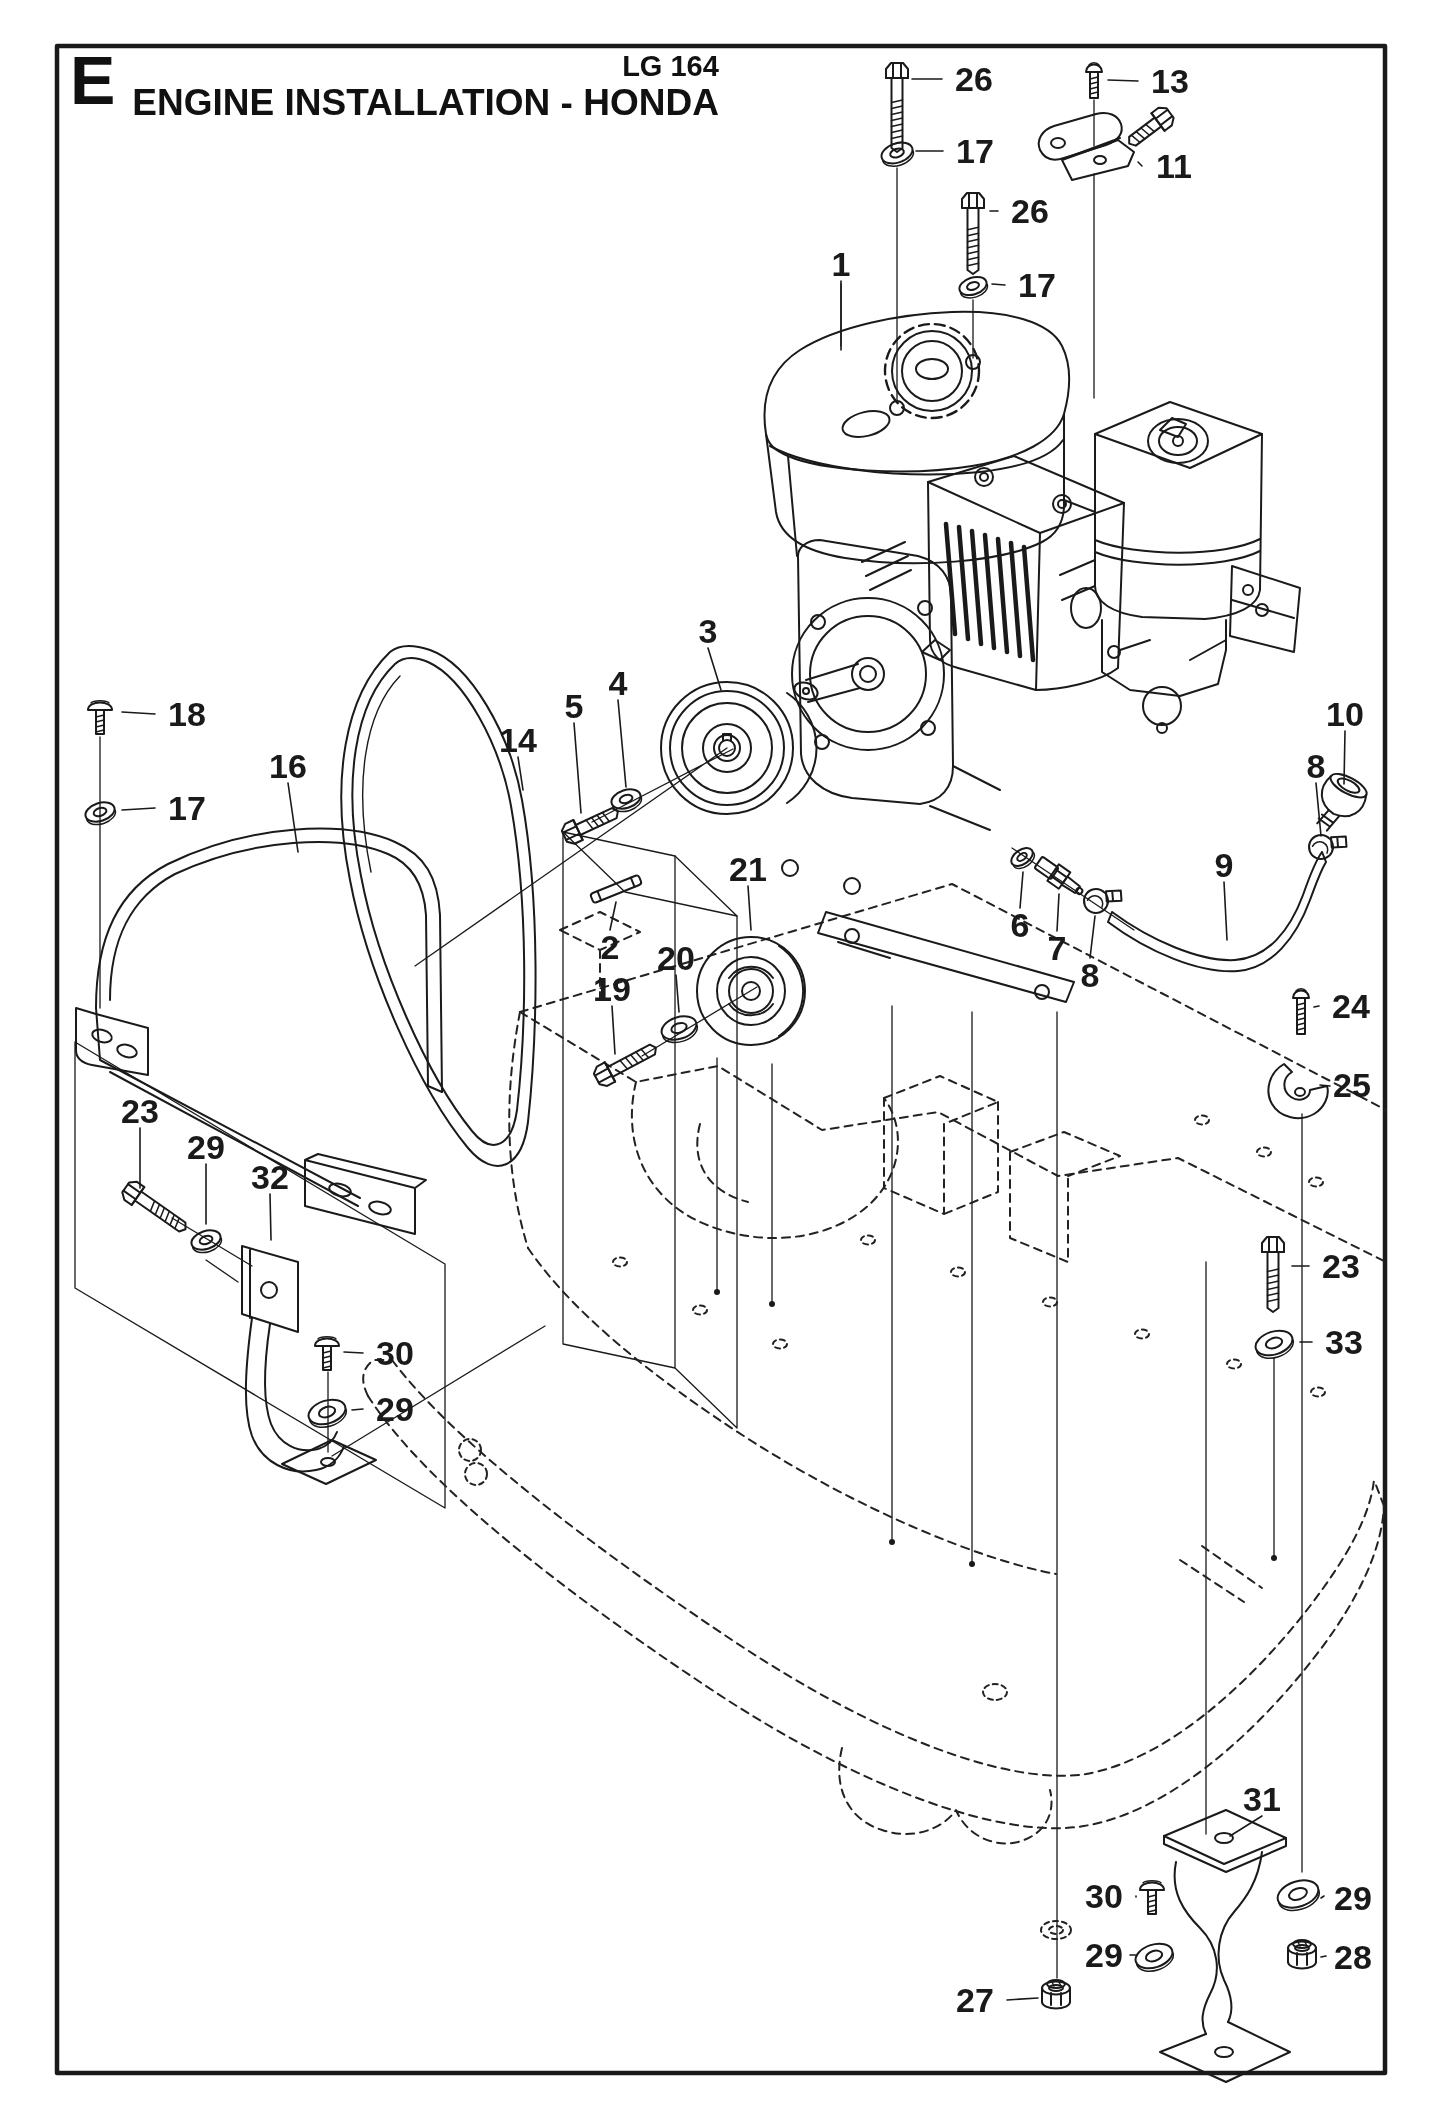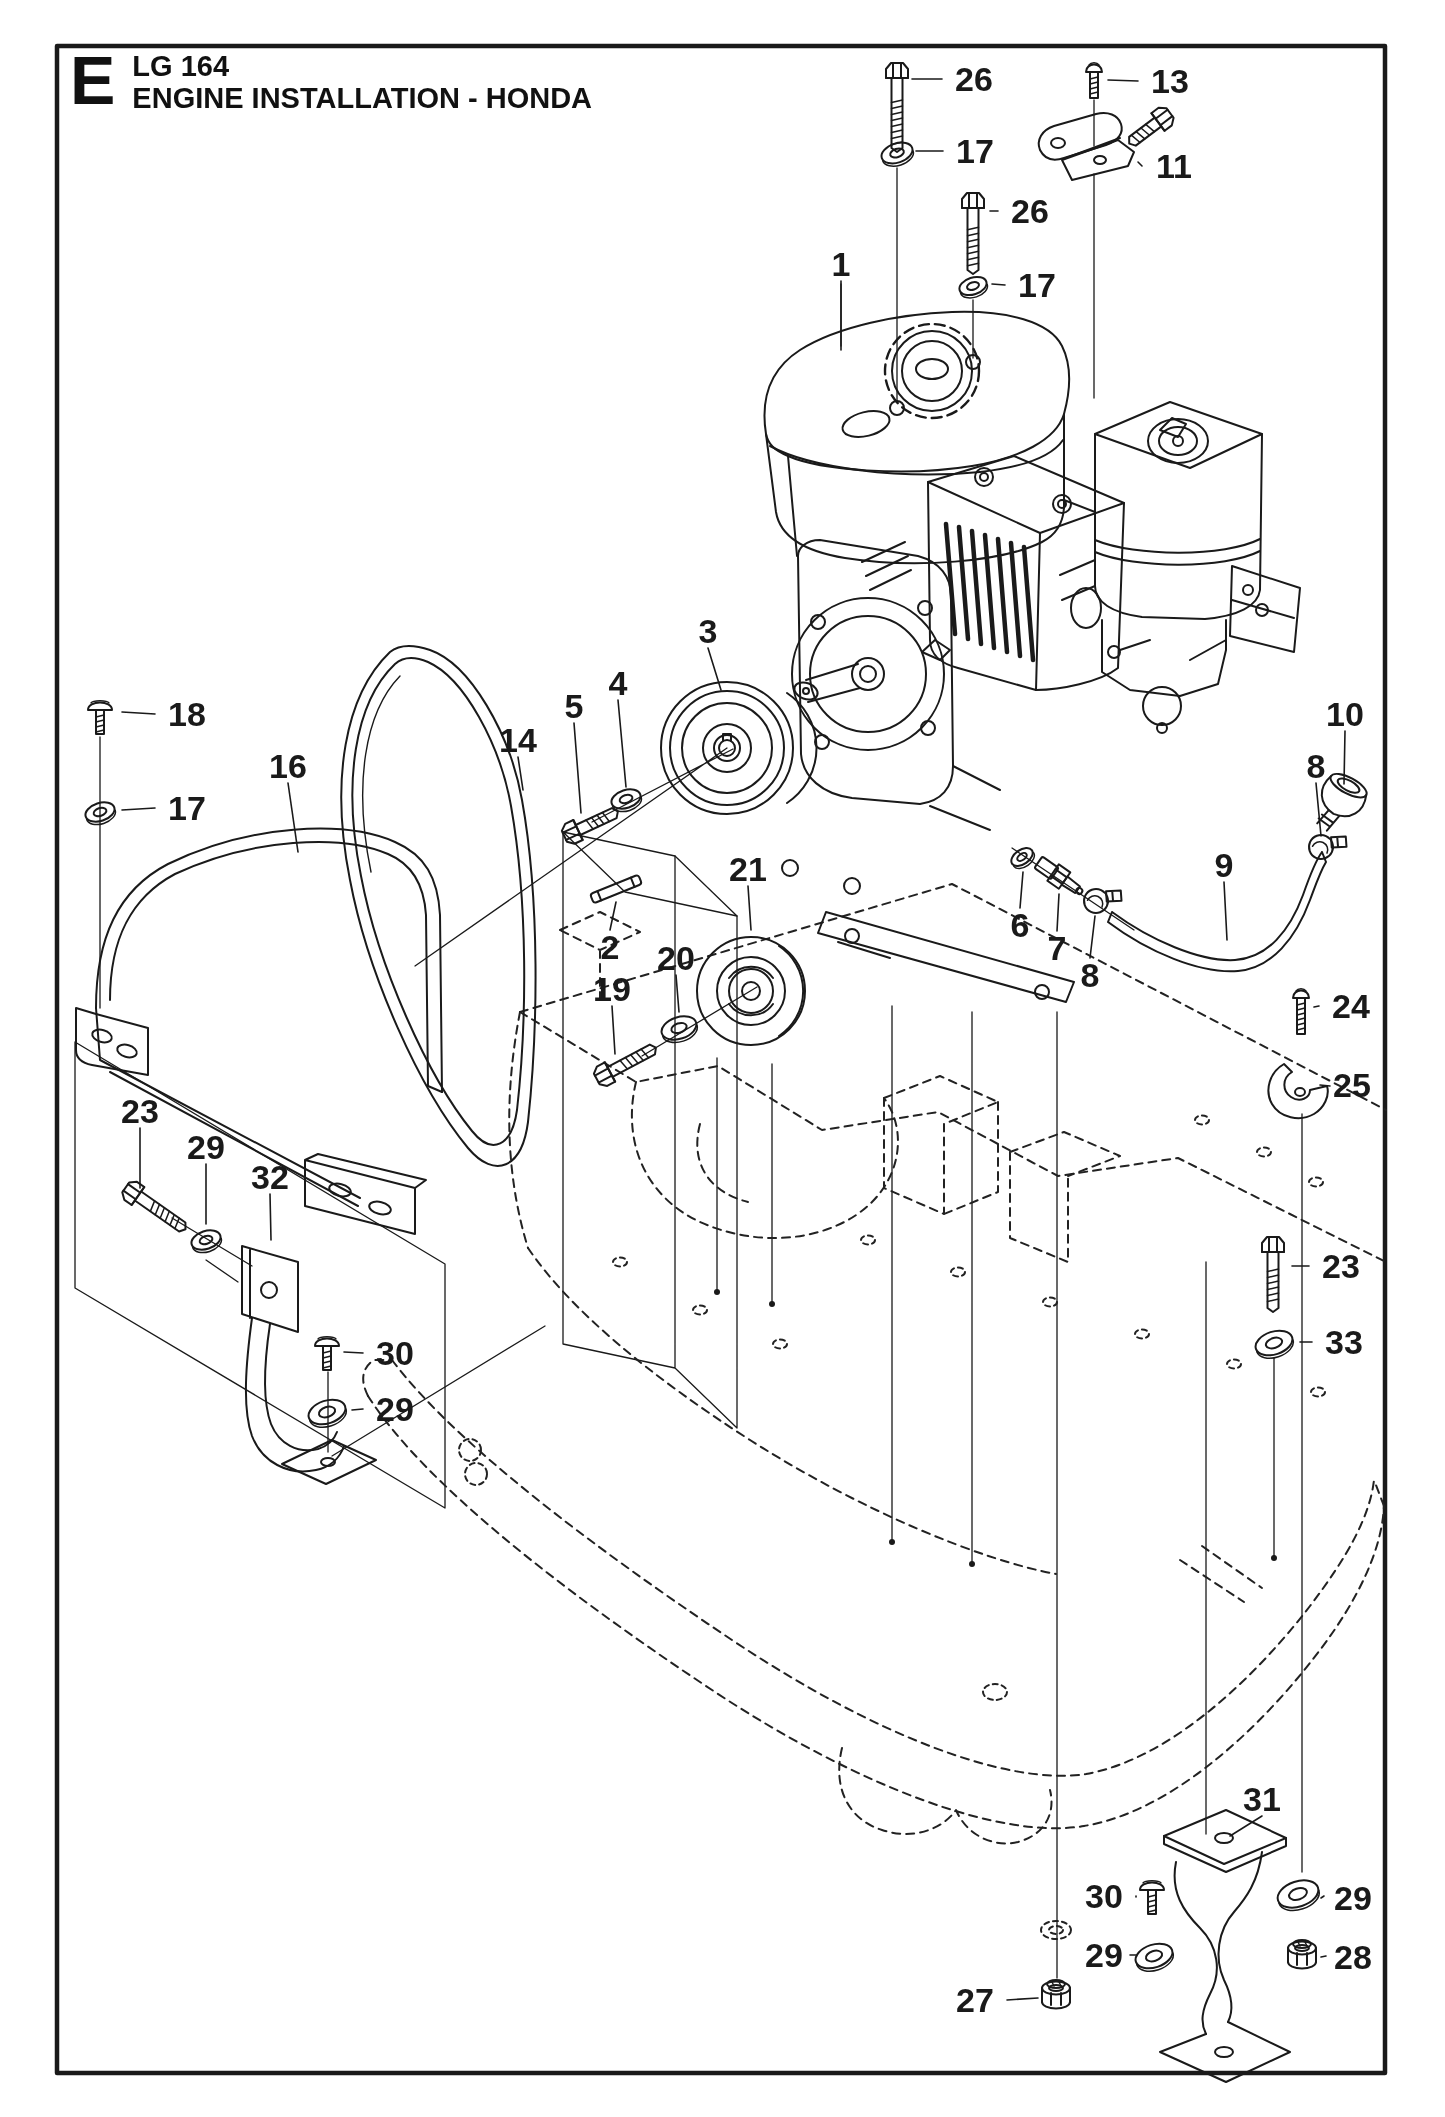--- a/index.html
+++ b/index.html
@@ -1,22 +1,22 @@
 <!DOCTYPE html>
 <html><head>
 <meta charset="utf-8">
 <style>
   html,body{margin:0;padding:0;background:#e8e8e8;}
   .page{position:relative;width:1445px;height:2117px;background:#ffffff;font-family:"Liberation Sans",sans-serif;margin:0 auto;overflow:hidden;}
   .art{position:absolute;left:0;top:0;}
   .titleblock{position:absolute;left:70px;top:48px;display:flex;gap:16px;color:#111;}
   .sec{font-size:68px;font-weight:bold;line-height:0.95;letter-spacing:1px;}
   .tcol{padding-top:2px;}
-  .model{font-size:29px;font-weight:bold;line-height:1.12;}
-  .ttl{font-size:29px;font-weight:bold;line-height:1.12;}
+  .model{font-size:29px;font-weight:bold;line-height:1.12;text-align:right;}
+  .ttl{font-size:37px;font-weight:bold;line-height:1.12;}
 </style>
 </head>
 <body>
 
 <div class="page">
 
   <svg class="art" width="1445" height="2117" viewBox="0 0 1445 2117" fill="none" stroke="#1a1a1a" stroke-width="2" stroke-linecap="round" stroke-linejoin="round">
 
     <rect x="57" y="46" width="1328" height="2027" stroke-width="4.5"></rect>
 

